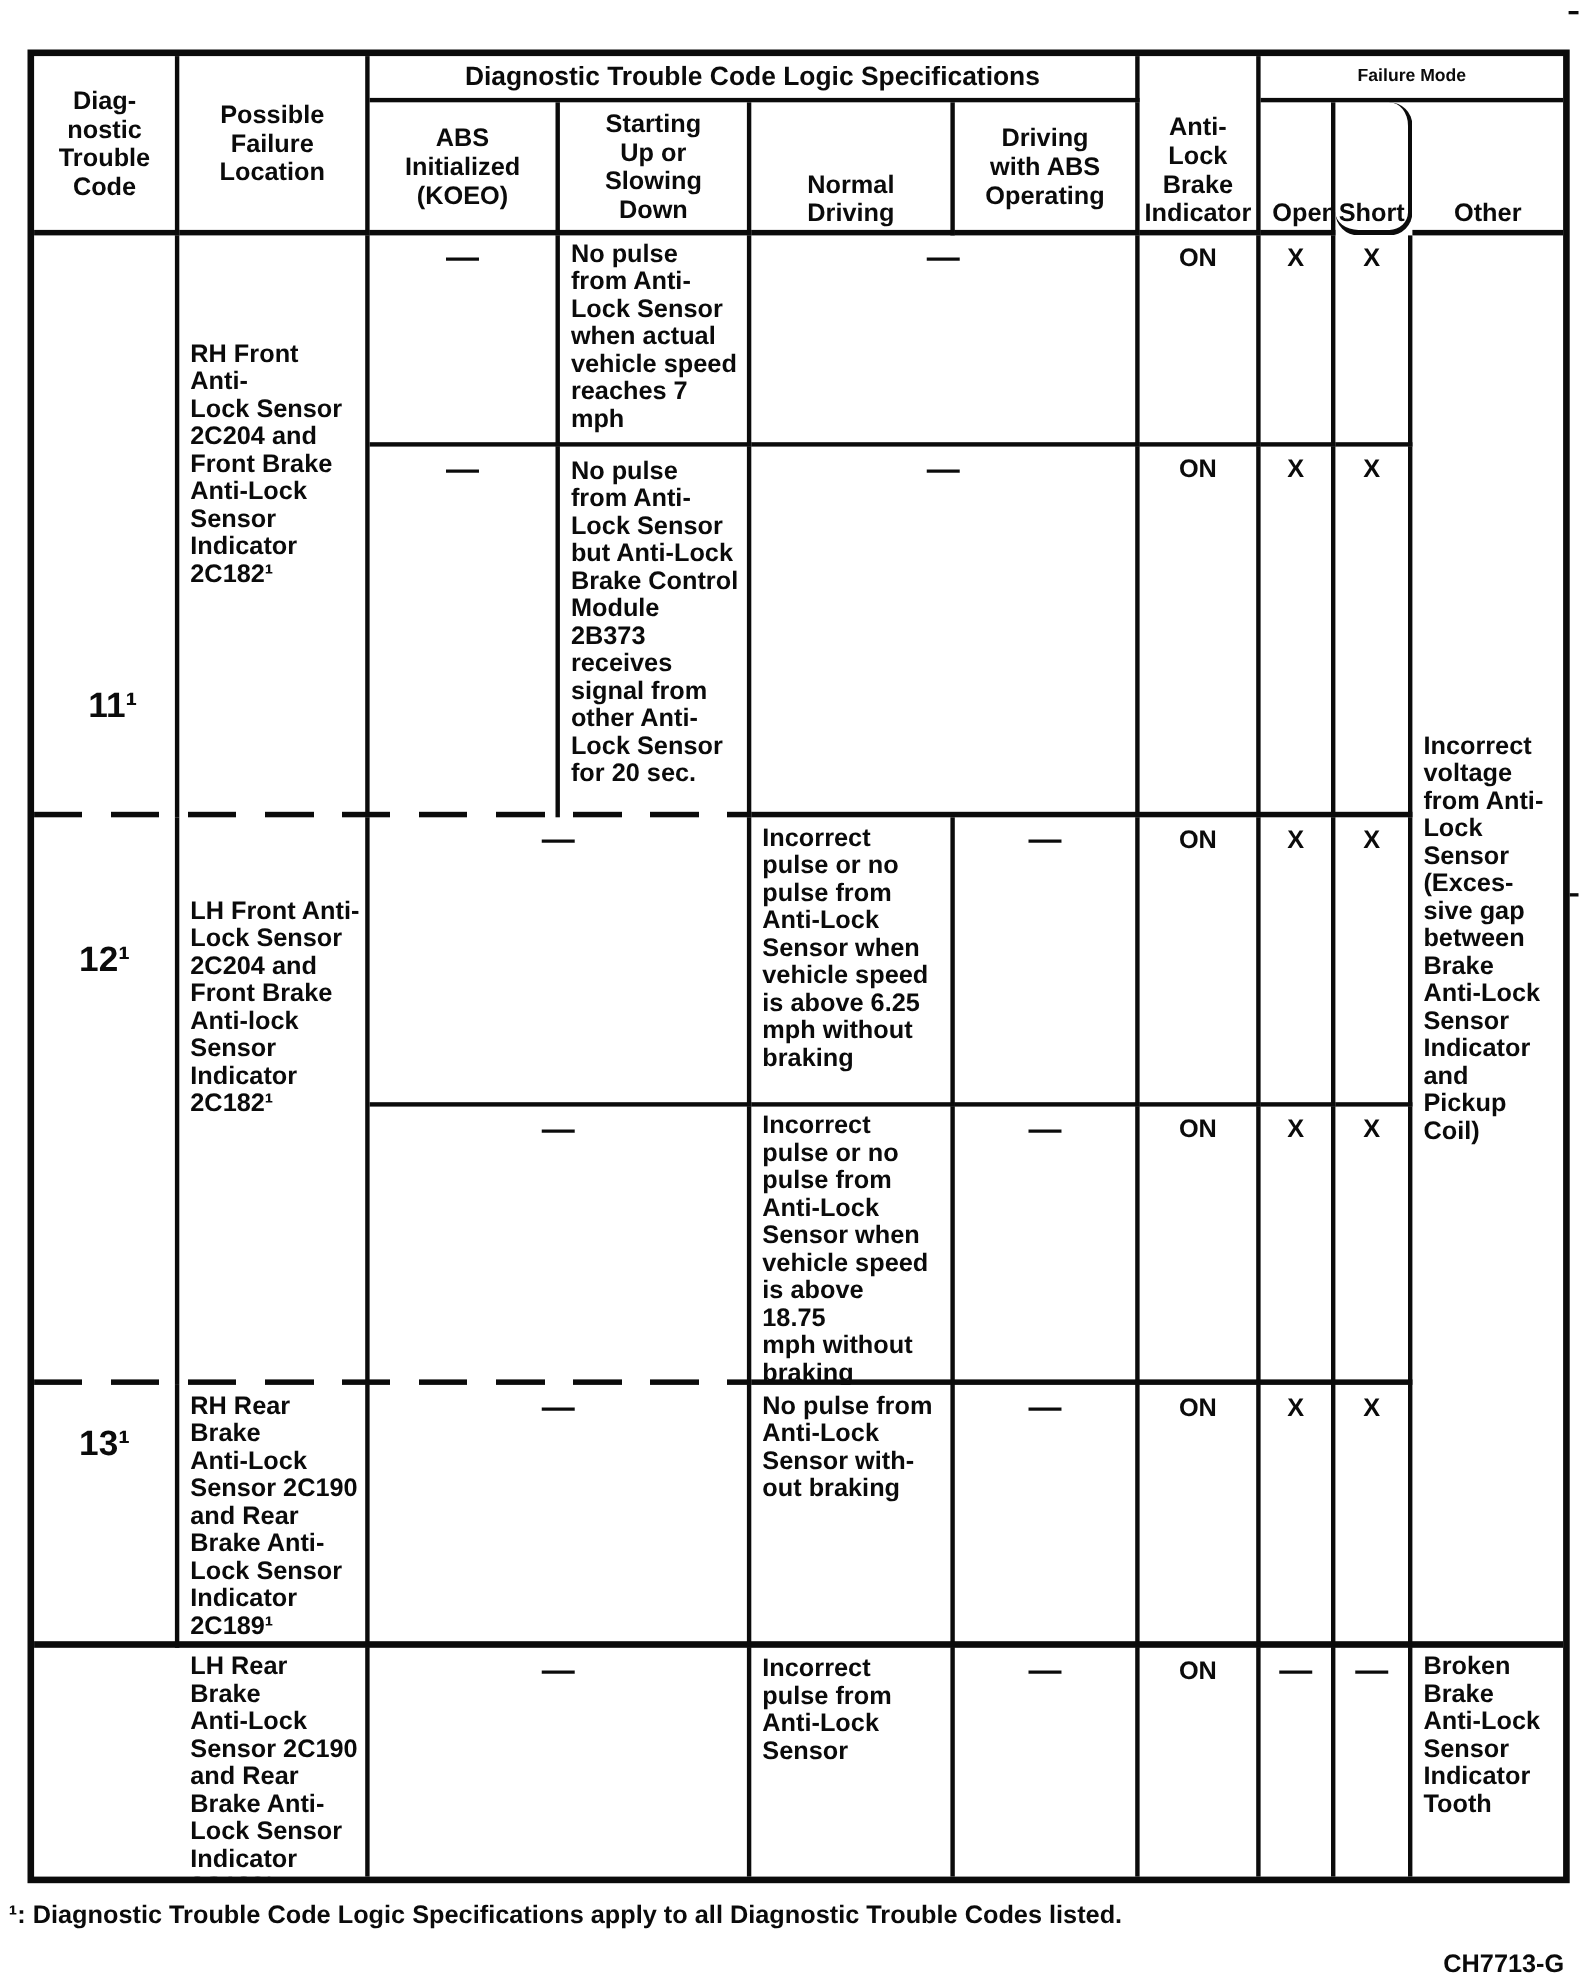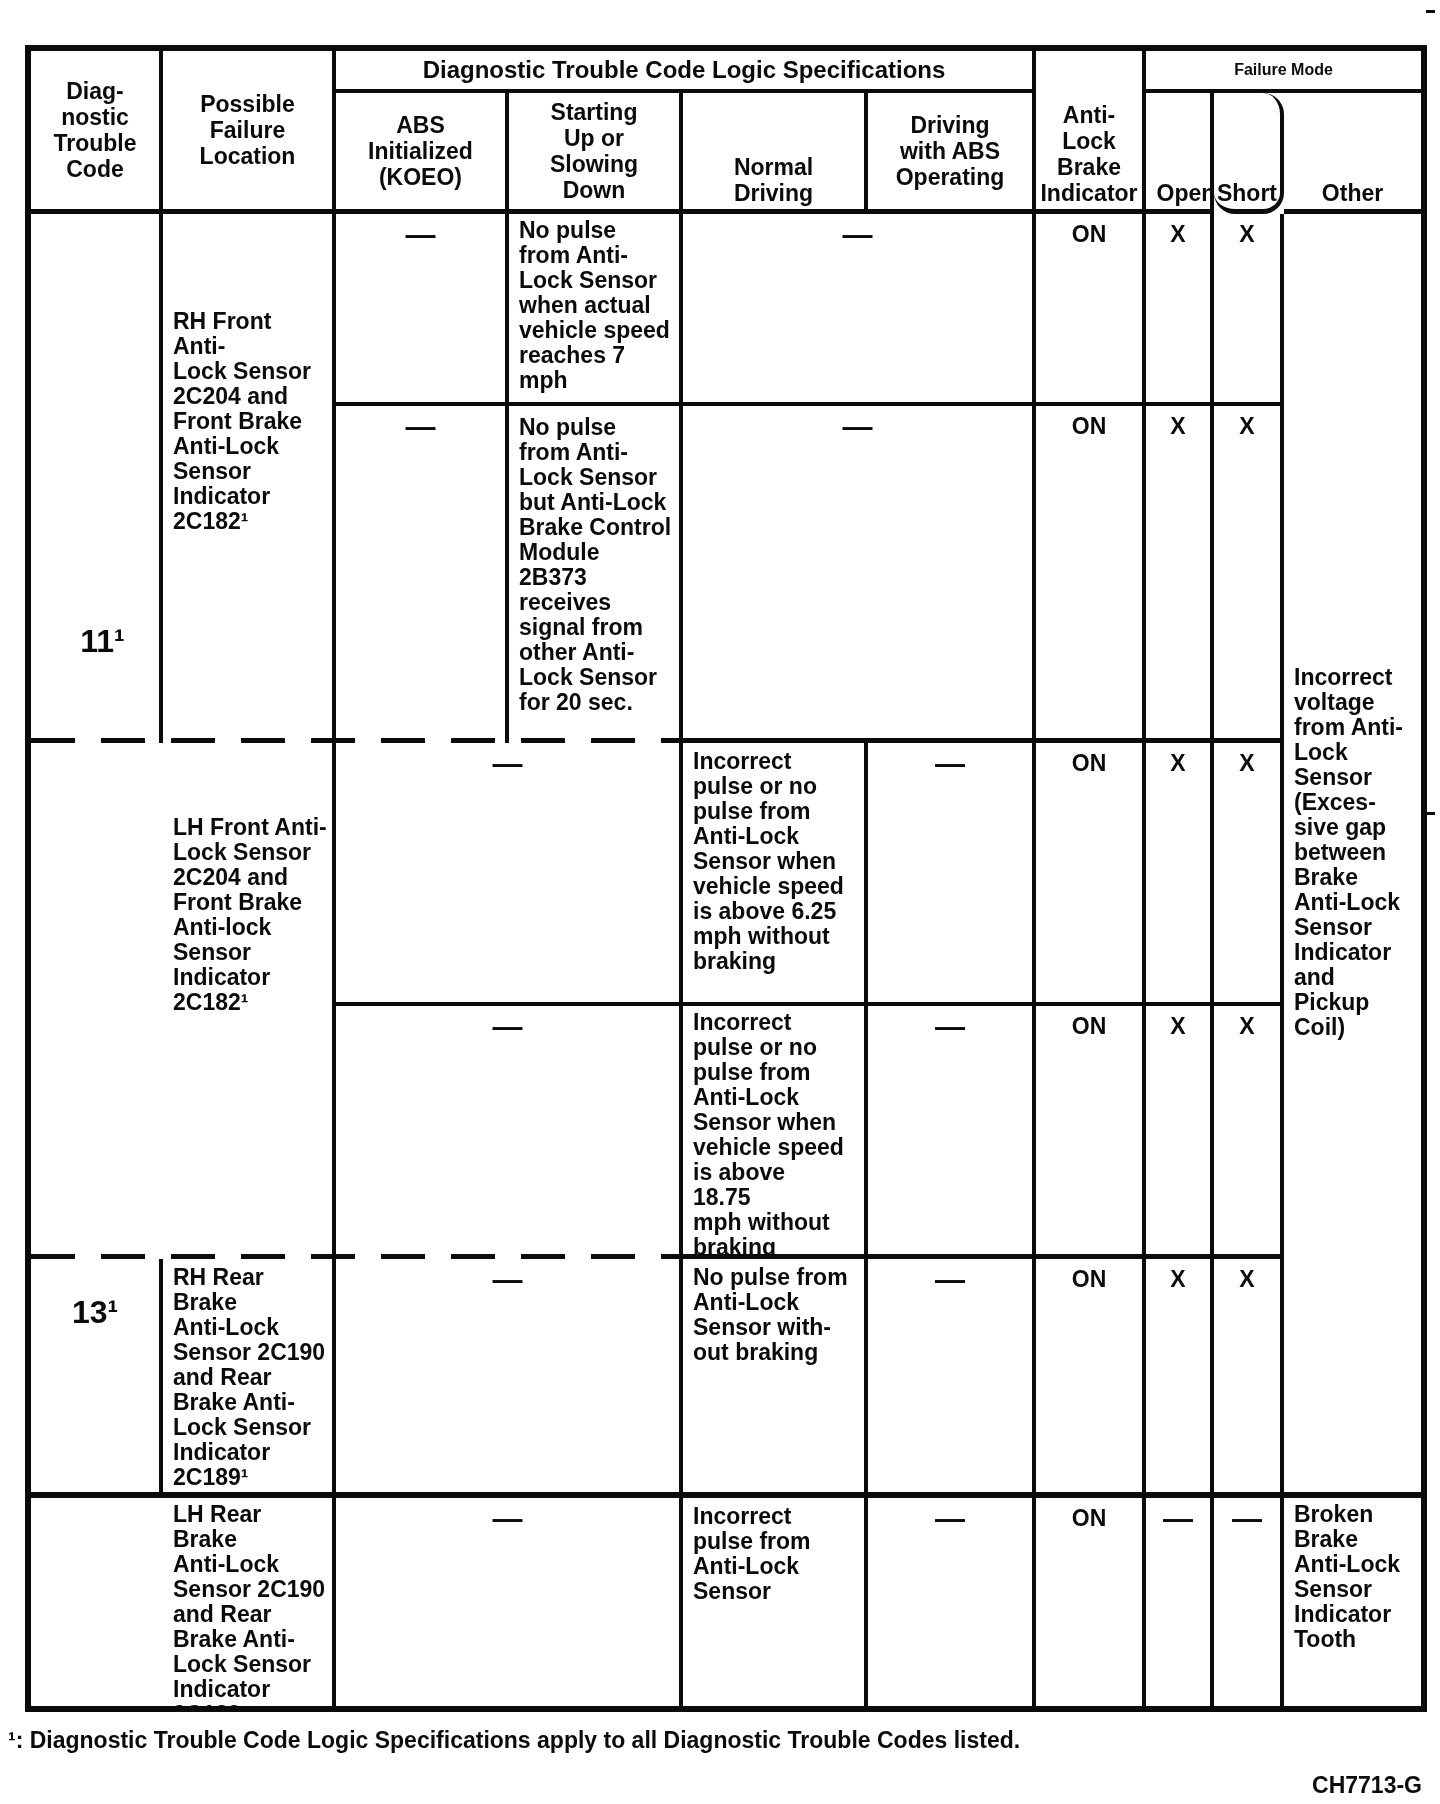--- a/index.html
+++ b/index.html
@@ -133,20 +133,21 @@
 sive gap
 between
 Brake
 Anti-Lock
 Sensor
 Indicator
 and
 Pickup
 Coil)</div>
 
+    <div class="cell br codecell" style="grid-column:1;grid-row:5/7;padding-top:112px;">12¹</div>
     <div class="cell br txt" style="grid-column:2;grid-row:5/7;padding-top:72px;">LH Front Anti-
 Lock Sensor
 2C204 and
 Front Brake
 Anti-lock
 Sensor
 Indicator
 2C182¹</div>
 
     <div class="cell br bb dashcell" style="grid-column:3/5;grid-row:5;">—</div>

